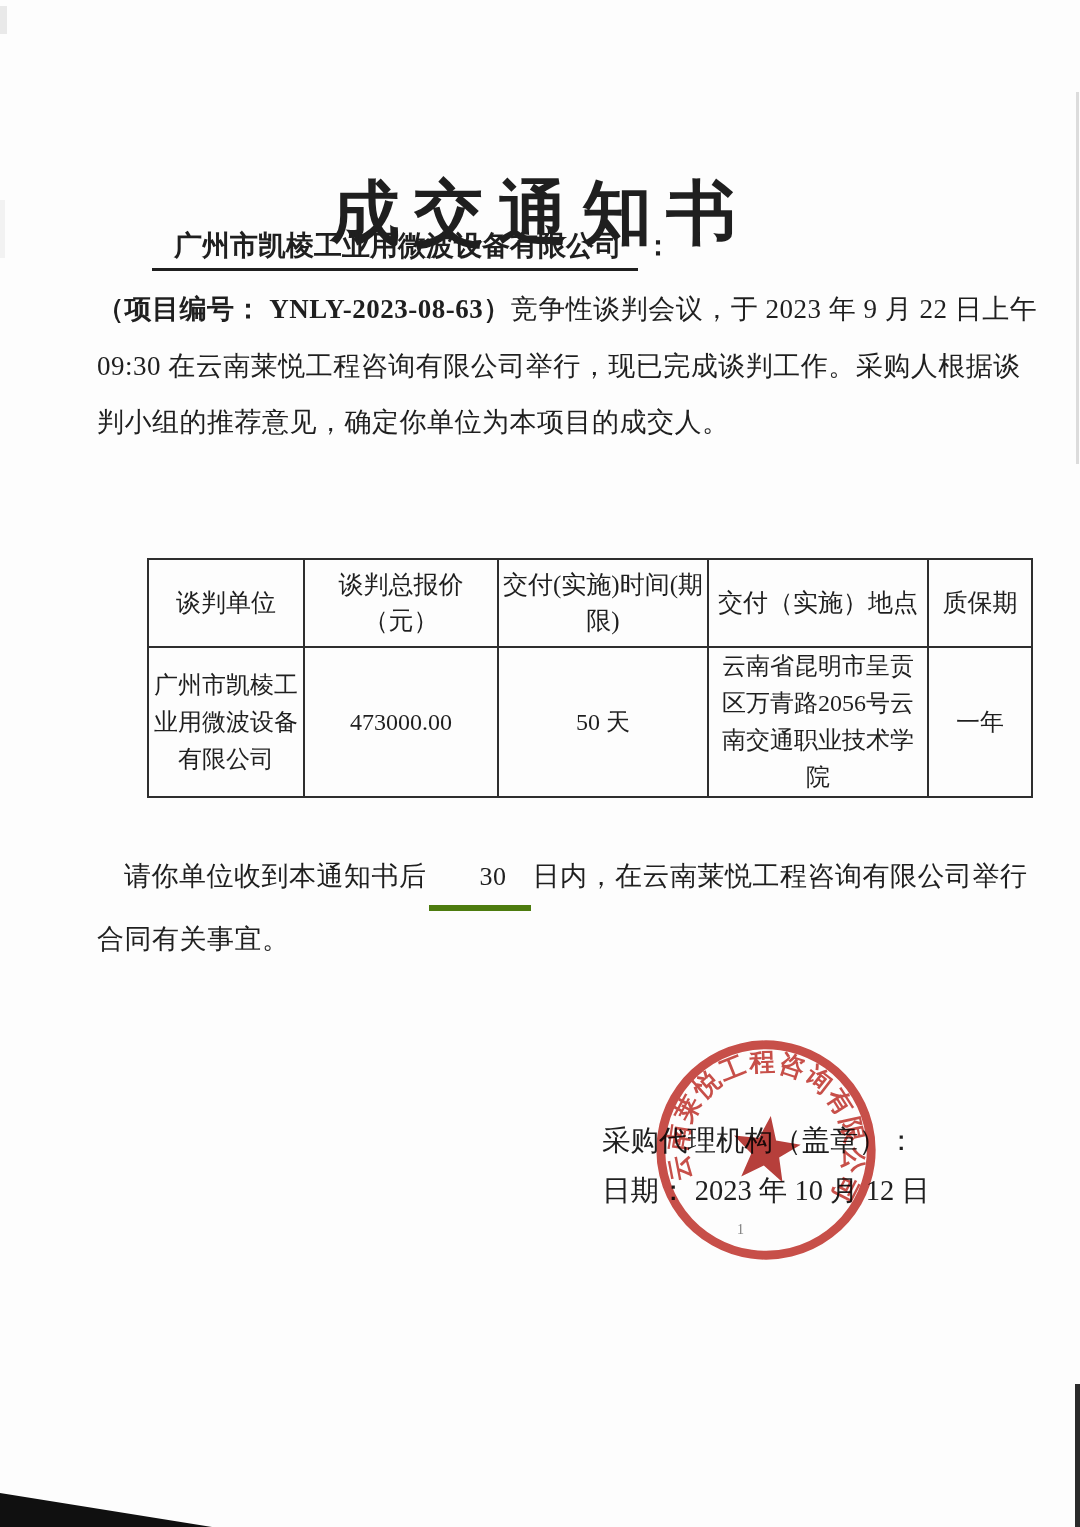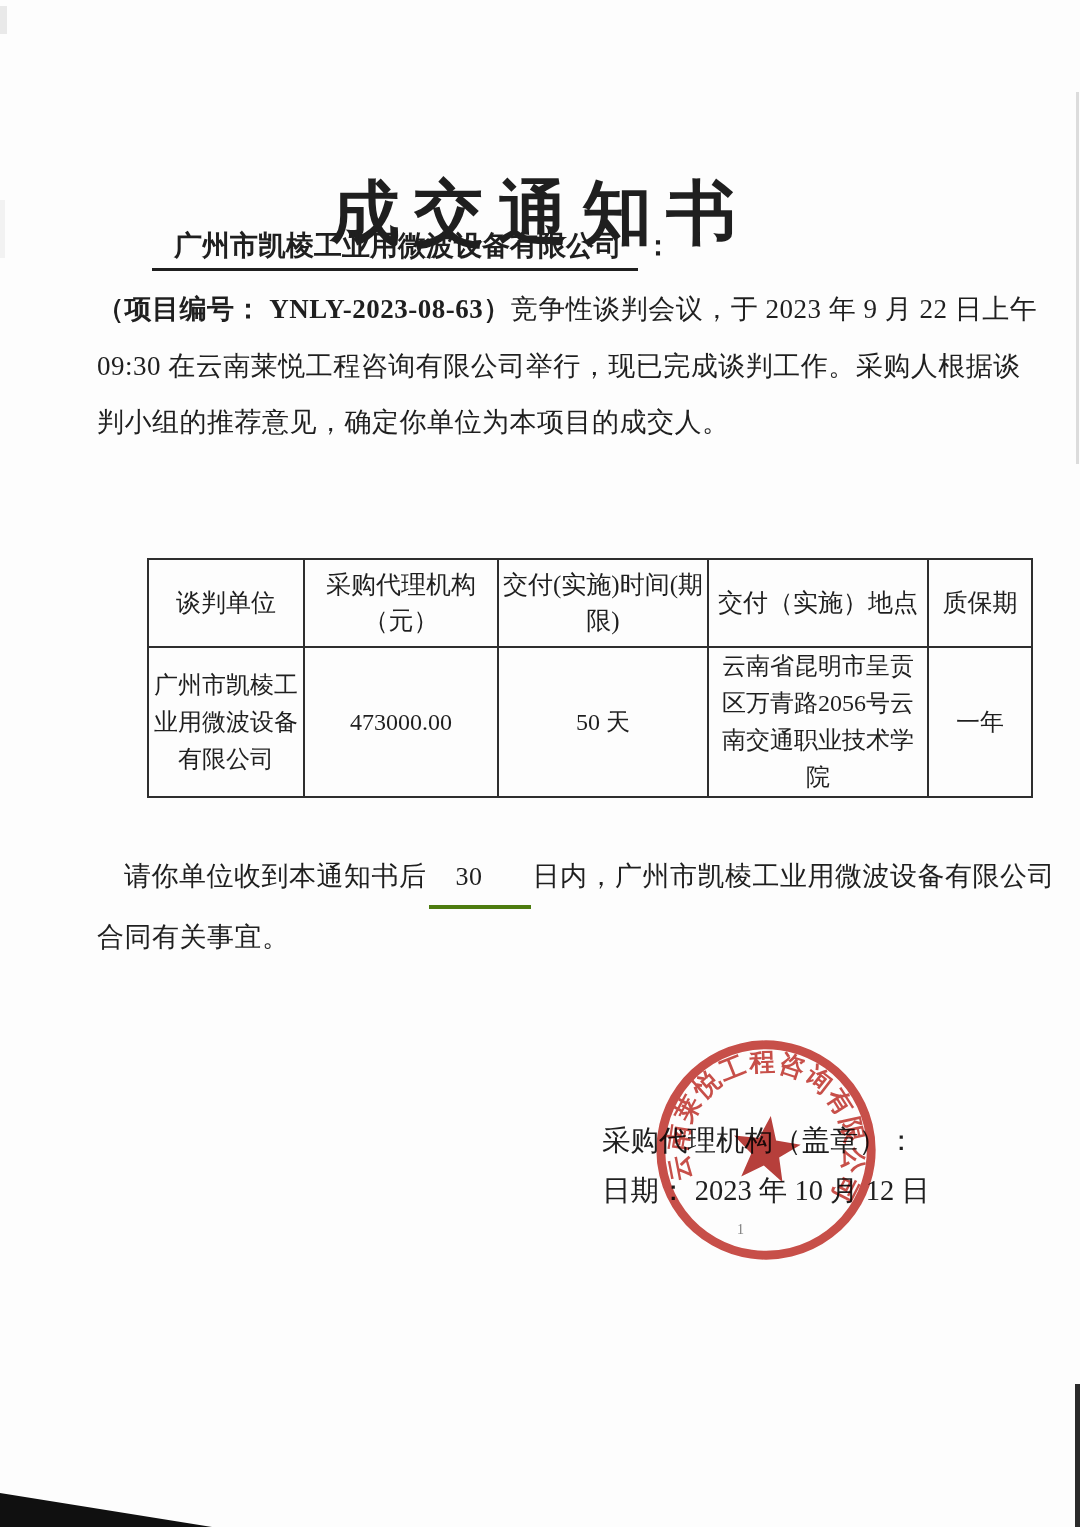--- a/index.html
+++ b/index.html
@@ -31,22 +31,22 @@
   .para{position:absolute;left:97px;width:920px;font-size:27px;line-height:56.5px;letter-spacing:.5px;}
   .para .line{white-space:nowrap;}
   .p1{top:281px;}
   .p1 .l1{font-weight:700;text-indent:37px;}
   .p1 .b{font-weight:700;}
   .p2{top:848px;line-height:57px;}
   .p2 .l1{text-indent:27px;}
   .blank-30{
     display:inline-block;
     min-width:102px;
-    text-align:left;
-    border-bottom:4px solid #4d7c0f;
+    text-align:center;
+    border-bottom:6px solid #4d7c0f;
     font-size:26px;
     margin:0 2px;
   }
   
   .award-table{
     position:absolute;top:558px;left:99px;
     width:884px;
     border-collapse:collapse;
     table-layout:fixed;
     margin-left:48px;
@@ -107,37 +107,37 @@
     <colgroup>
       <col style="width:156px">
         <col style="width:194px">
         <col style="width:210px">
         <col style="width:220px">
         <col style="width:104px">
     </colgroup>
     <tbody>
         <tr>
       <th>谈判单位</th>
-      <th>采购代理机构（元）</th>
+      <th>谈判总报价（元）</th>
       <th>交付(实施)时间(期限)</th>
       <th>交付（实施）地点</th>
       <th>质保期</th>
     </tr>
     <tr>
       <td>广州市凯棱工业用微波设备有限公司</td>
       <td>473000.00</td>
       <td>50 天</td>
       <td>云南省昆明市呈贡区万青路2056号云南交通职业技术学院</td>
       <td>一年</td>
     </tr>
   </tbody>
     </table>
 
   <div class="para p2">
-    <div class="line l1"><span>请你单位收到本通知书后</span><span class="blank-30">30</span><span>日内，广州市凯棱工业用微波设备有限公司</span></div>
+    <div class="line l1"><span>请你单位收到本通知书后</span><span class="blank-30">30</span><span>日内，在云南莱悦工程咨询有限公司举行</span></div>
     <div class="line">合同有关事宜。</div>
   </div>
 
   <div class="sig">
     <div>采购代理机构（盖章）：</div>
     <div>日期： 2023 年 10 月 12 日</div>
   </div>
 
   <div class="page-num">1</div>
 

